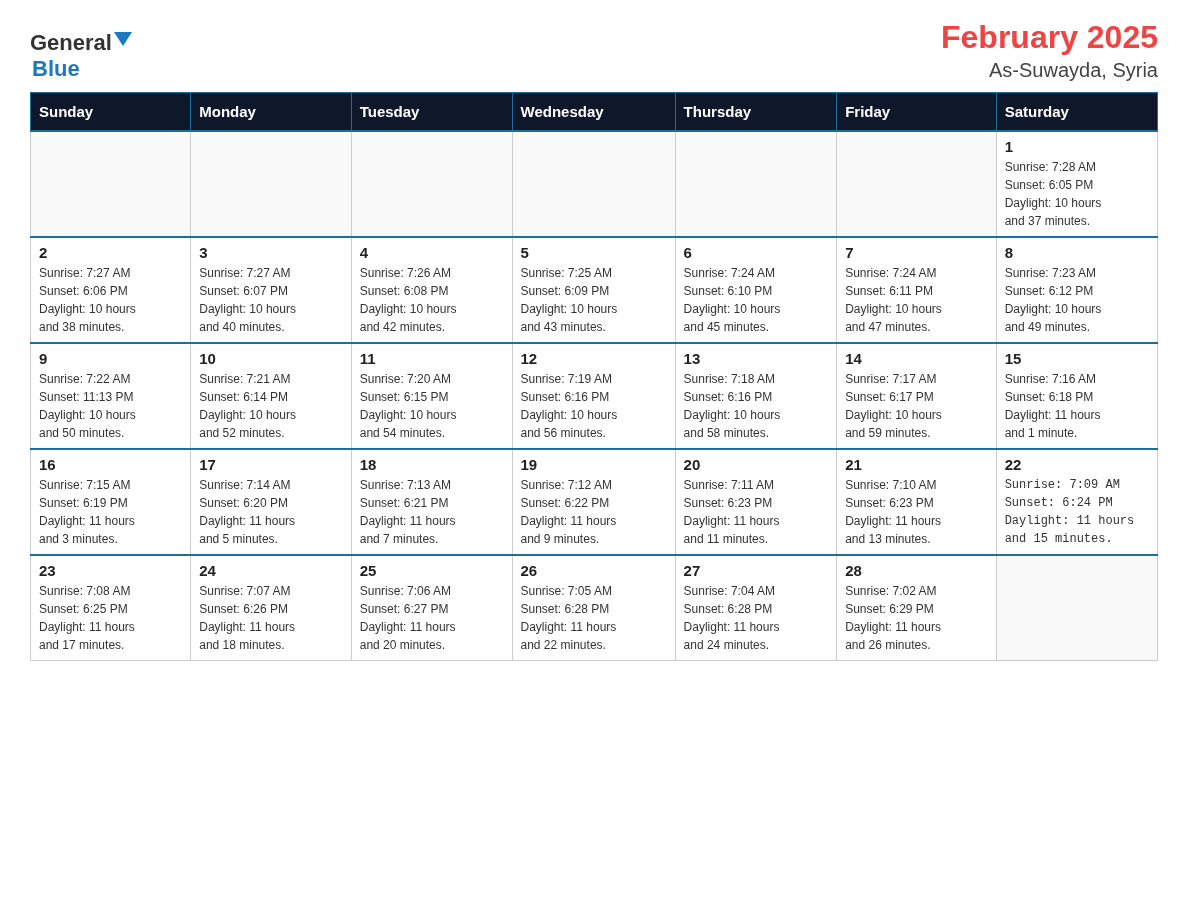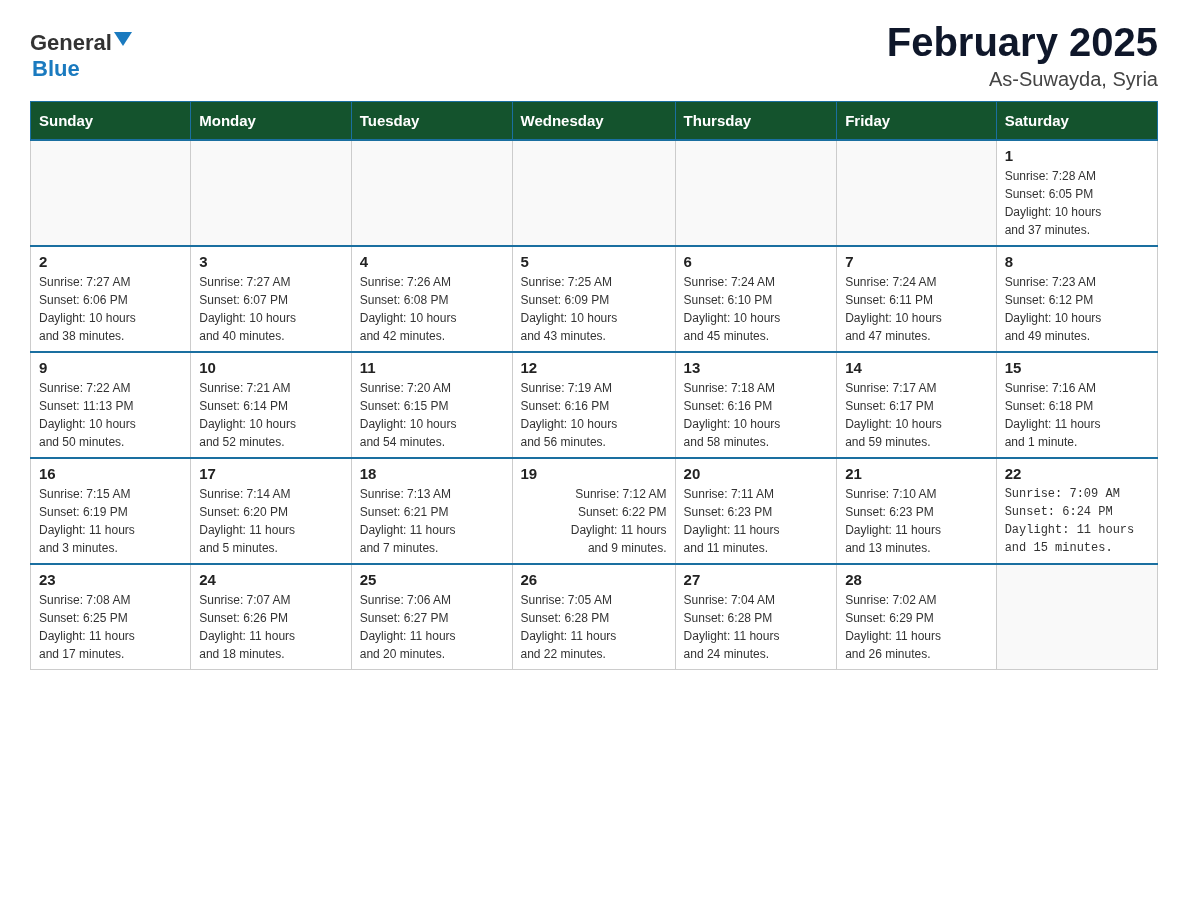--- a/index.html
+++ b/index.html
@@ -40,38 +40,38 @@
       display: flex;
       align-items: flex-start;
     }
     .logo-row2 {
       margin-left: 2px;
     }
     .title-block {
       text-align: right;
     }
     .title-block h1 {
-      font-size: 40px;
-      font-weight: bold;
-      color: #0f172a;
+      font-size: 32px;
+      font-weight: bold;
+      color: #ef4444;
       line-height: 1.1;
     }
     .title-block h2 {
       font-size: 20px;
       font-weight: normal;
       color: #444;
       margin-top: 4px;
     }
     .calendar {
       width: 100%;
       border-collapse: collapse;
       border: 1px solid #bbb;
     }
     .calendar thead tr th {
-      background: #14532d;
+      background: #0f172a;
       color: #fff;
       font-size: 15px;
       font-weight: bold;
       padding: 10px 8px;
       text-align: left;
       border: 1px solid #1a6fa0;
     }
     .calendar tbody tr td {
       vertical-align: top;
       border: 1px solid #ccc;
@@ -270,21 +270,21 @@
         </td>
         <td>
           <span class="day-number">18</span>
           <div class="day-info" style="white-space: pre-line;">Sunrise: 7:13 AM
 Sunset: 6:21 PM
 Daylight: 11 hours
 and 7 minutes.</div>
         </td>
         <td>
           <span class="day-number">19</span>
-          <div class="day-info" style="white-space: pre-line; text-align: right;">Sunrise: 7:12 AM
+          <div class="day-info" style="white-space: pre-line;">Sunrise: 7:12 AM
 Sunset: 6:22 PM
 Daylight: 11 hours
 and 9 minutes.</div>
         </td>
         <td>
           <span class="day-number">20</span>
           <div class="day-info" style="white-space: pre-line;">Sunrise: 7:11 AM
 Sunset: 6:23 PM
 Daylight: 11 hours
 and 11 minutes.</div>

